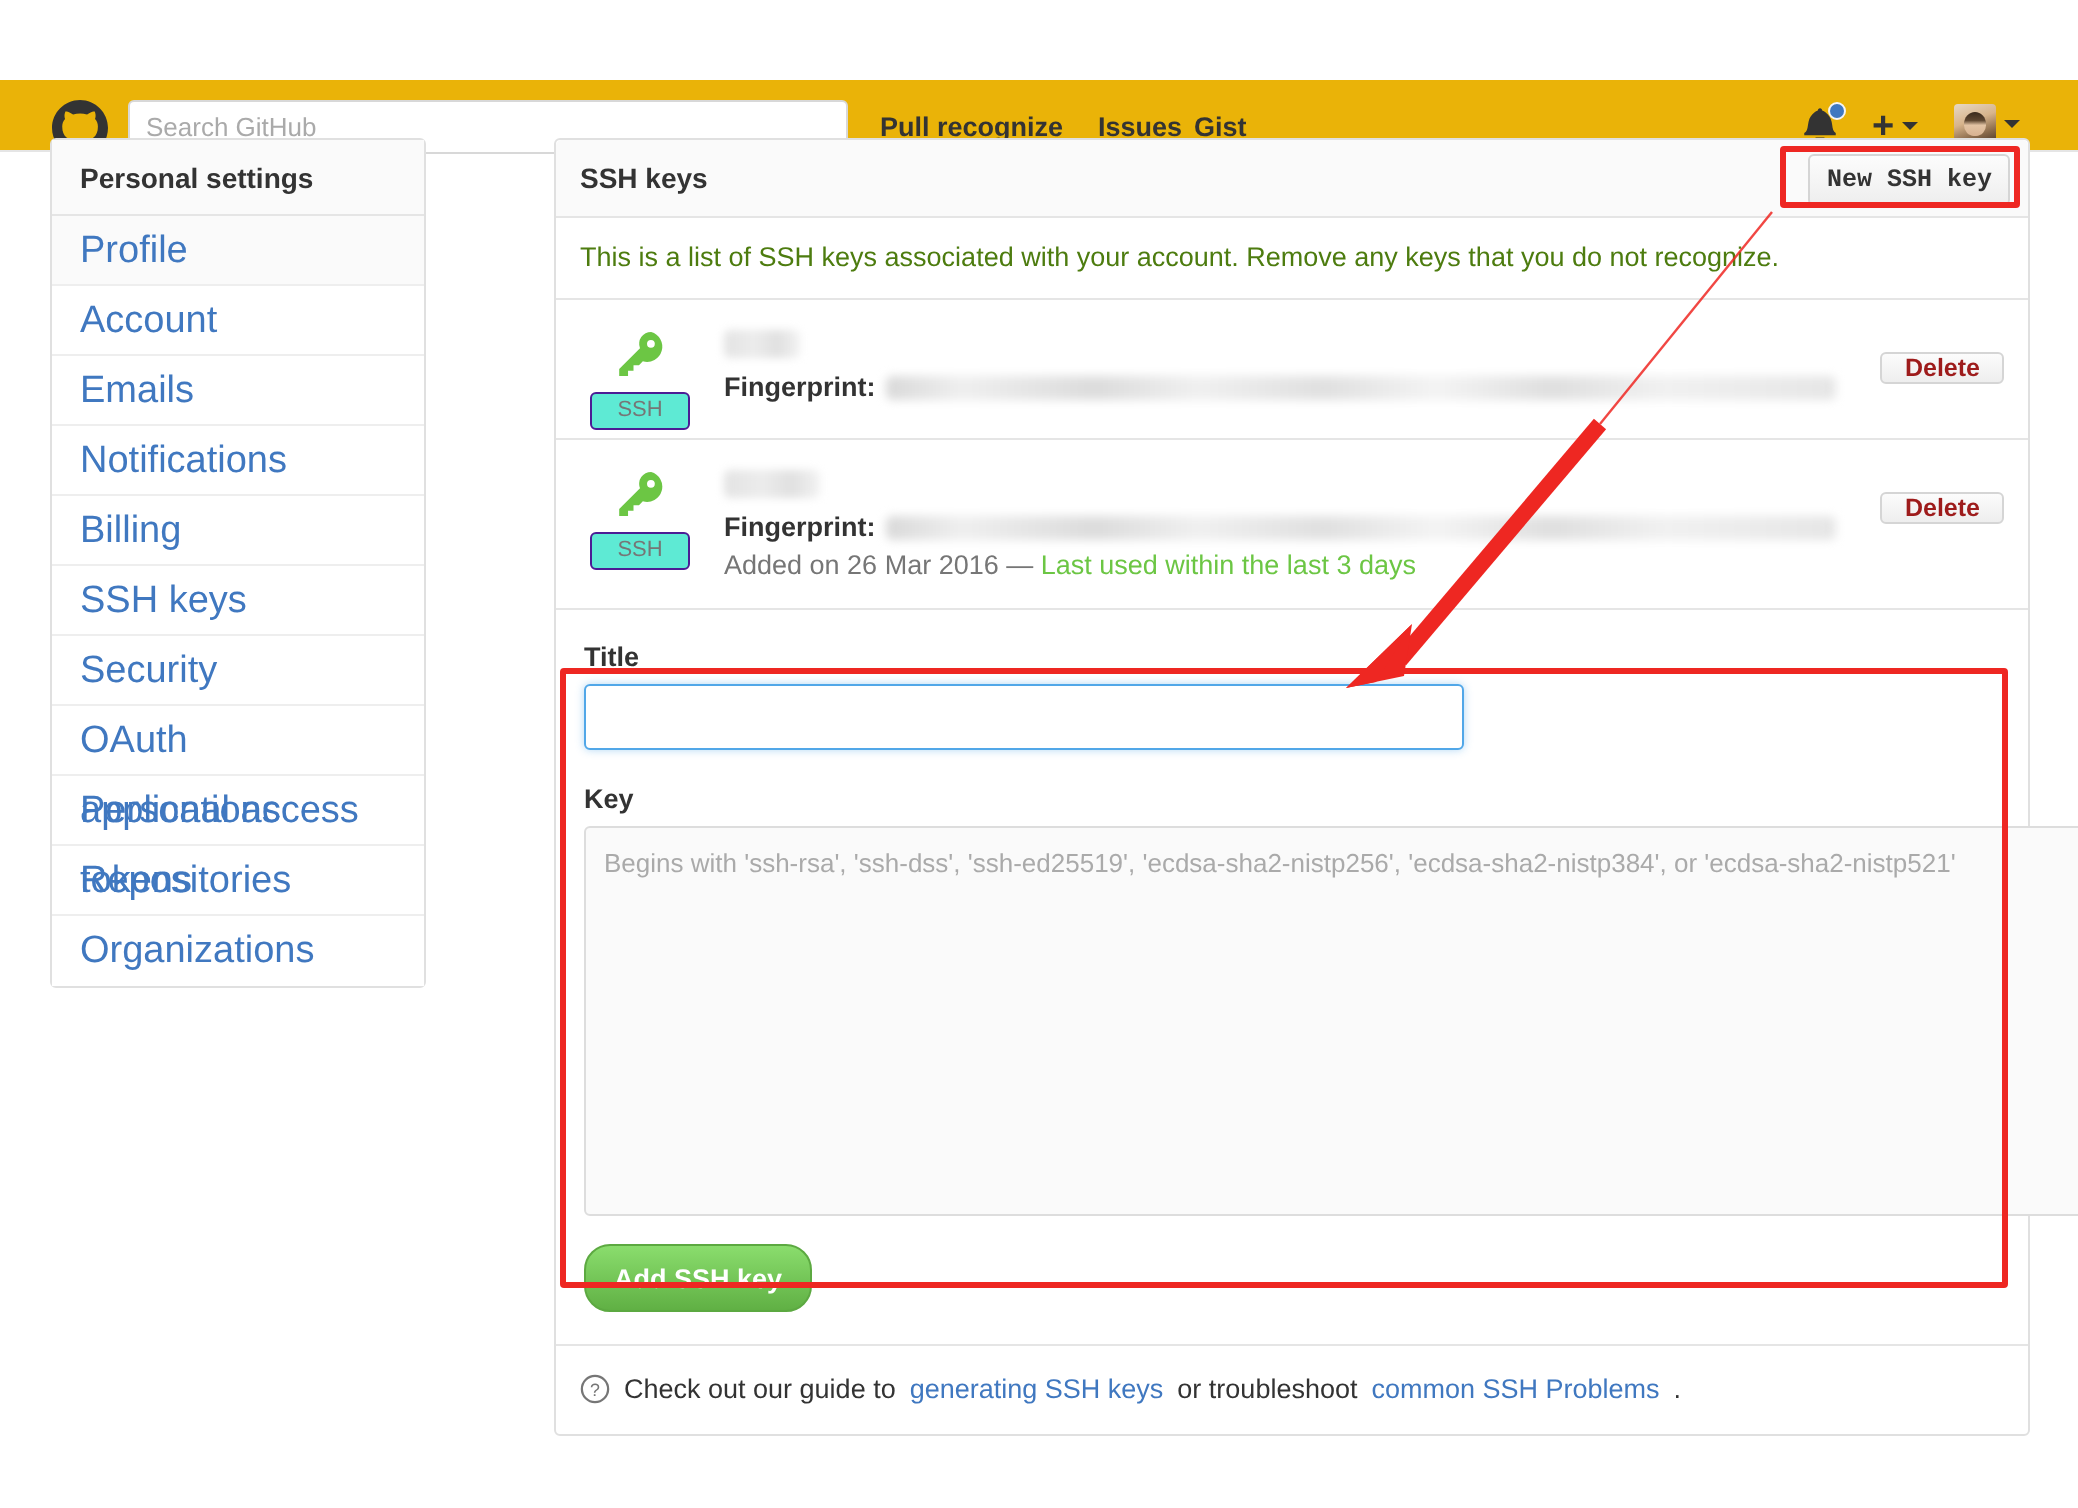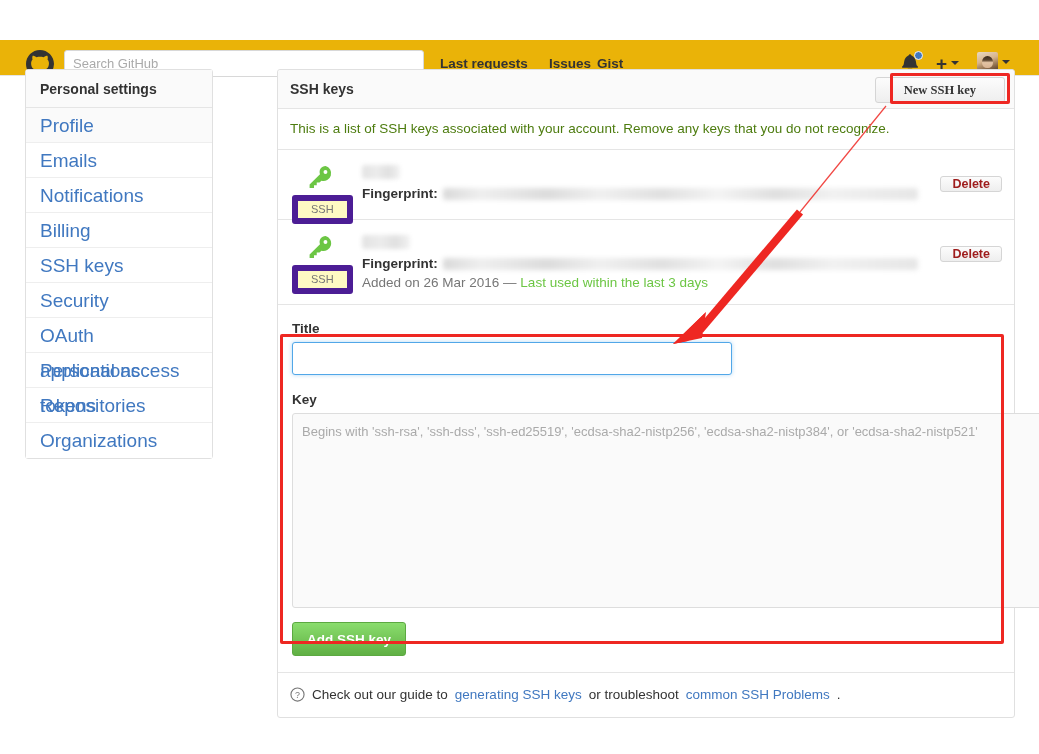--- a/index.html
+++ b/index.html
@@ -85,41 +85,41 @@
   }
   .main-head {
     position:relative; height:39px; background:#fafafa;
     border-bottom:1px solid #e5e5e5; border-radius:3px 3px 0 0;
   }
   .main-head h2 {
     margin:0; position:absolute; left:12px; top:11px;
     font-size:14px; font-weight:bold; color:#333;
   }
   .btn-new-ssh {
-    position:absolute; right:9px; top:7px; height:26px; padding:0 28px;
+    position:absolute; right:9px; top:7px; height:26px; padding:0 8px;
     background:linear-gradient(#fcfcfc,#eeeeee);
     border:1px solid #d5d5d5; border-radius:3px;
-    font-family:Liberation Serif, serif;
+    font-family:Liberation Mono, monospace;
     font-size:12.5px; font-weight:bold; color:#333; cursor:pointer;
   }
   .main-desc {
     padding:12px 12px 13px 12px; font-size:13.5px; color:#4d7c0f;
     border-bottom:1px solid #e5e5e5;
   }
 
   
   .key-row {
     position:relative; padding:14px 12px 14px 12px; min-height:68px;
     border-bottom:1px solid #e5e5e5;
   }
   .key-left { position:absolute; left:14px; top:14px; width:56px; text-align:center; }
   .key-icon { width:26px; height:26px; margin:0 auto 5px; display:block; }
   .ssh-badge {
     display:inline-block; padding:1px 13px; font-size:11px; color:#767676;
-    border:6px solid #4c1d95; border-radius:3px; background:#fef9c3; line-height:15px;
+    border:1px solid #4c1d95; border-radius:3px; background:#5eead4; line-height:15px;
   }
   .key-body { margin-left:72px; padding-right:84px; }
   .blur-title { height:14px; border-radius:3px; margin:1px 0 7px 0;
     background:linear-gradient(90deg,#e3e3e3,#ececec 40%,#e0e0e0 70%,#f2f2f2);
     filter: blur(2.2px); }
   .fp-line { font-size:13.5px; color:#333; font-weight:bold;
              display:flex; align-items:center; margin-bottom:4px; }
   .fp-label { white-space:nowrap; }
   .blur-fp {
     flex:1 1 auto; height:12px; margin-left:5px; border-radius:3px;
@@ -152,21 +152,21 @@
     display:block; width:798px; height:195px; margin-top:2px;
     border:1px solid #dddddd; border-radius:3px; background:#fafafa;
     font-family:"Liberation Sans", sans-serif; font-size:13px; color:#333;
     padding:8px 9px; resize:vertical; outline:none; line-height:1.5;
   }
   .key-textarea::placeholder { color:#aaaaaa; }
   .spacer-row { height:17px; }
   .btn-add {
     margin:14px 0 16px 0; height:34px; padding:0 14px;
     background:linear-gradient(#8add6d,#60b044);
-    border:1px solid #5ca941; border-radius:3px;
+    border:1px solid #5ca941; border-radius:13px;
     font-family:"Liberation Sans", sans-serif;
     font-size:13.5px; font-weight:bold; color:#fff; cursor:pointer;
   }
   .help-row {
     padding:14px 12px 15px 12px; font-size:13.5px; color:#333;
     display:flex; align-items:center; gap:7px;
   }
   .q-icon { flex:0 0 auto; width:15px; height:15px; }
   .help-row a { color:#4078c0; text-decoration:none; }
 
@@ -191,21 +191,21 @@
       0-.19-.01-.82-.01-1.49-2.01.37-2.53-.49-2.69-.94-.09-.23-.48-.94-.82-1.13-.28-.15-.68-.52-.01-.53.63-.01
       1.08.58 1.23.82.72 1.21 1.87.87 2.33.66.07-.52.28-.87.51-1.07-1.78-.2-3.64-.89-3.64-3.95
       0-.87.31-1.59.82-2.15-.08-.2-.36-1.02.08-2.12 0 0 .67-.21 2.2.82.64-.18 1.32-.27 2-.27s1.36.09
       2 .27c1.53-1.04 2.2-.82 2.2-.82.44 1.1.16 1.92.08 2.12.51.56.82 1.27.82 2.15 0 3.07-1.87
       3.75-3.65 3.95.29.25.54.73.54 1.48 0 1.07-.01 1.93-.01 2.2 0 .21.15.46.55.38A8.013 8.013 0
       0 0 16 8c0-4.42-3.58-8-8-8z"></path>
     </svg>
 
     <input class="search-input" type="text" placeholder="Search GitHub" style="">
 
-    <a class="nav-link" id="nav-pull" href="#">Last requests</a>
+    <a class="nav-link" id="nav-pull" href="#">Pull recognize</a>
     <a class="nav-link" id="nav-issues" href="#">Issues</a>
     <a class="nav-link" id="nav-gist" href="#">Gist</a>
 
     <div class="hdr-icon" id="bell-wrap">
       <svg width="18" height="18" viewBox="0 0 14 16">
         <path fill="#333" d="M14 12v1H0v-1l.73-.58c.77-.77.81-2.55 1.19-4.42C2.69
         3.23 6 2 6 2c0-.55.45-1 1-1s1 .45 1 1c0 0 3.39 1.23 4.16 5 .38 1.88.42 3.66 1.19
         4.42l.66.58H14zm-7 4c1.11 0 2-.89 2-2H5c0 1.11.89 2 2 2z"></path>
       </svg>
       <span class="bell-dot"></span>
@@ -218,20 +218,21 @@
 
     <div class="hdr-icon" id="avatar-wrap">
       <span class="avatar"></span>
       <span class="caret"></span>
     </div>
   </div>
 
   <nav class="sidebar">
     <div class="sidebar-title">Personal settings</div>
     <a class="sidebar-item selected" href="#">Profile</a>
+    <a class="sidebar-item" href="#">Account</a>
     <a class="sidebar-item" href="#">Emails</a>
     <a class="sidebar-item" href="#">Notifications</a>
     <a class="sidebar-item" href="#">Billing</a>
     <a class="sidebar-item" href="#">SSH keys</a>
     <a class="sidebar-item" href="#">Security</a>
     <a class="sidebar-item" href="#">OAuth applications</a>
     <a class="sidebar-item" href="#">Personal access tokens</a>
     <a class="sidebar-item" href="#">Repositories</a>
     <a class="sidebar-item" href="#">Organizations</a>
   </nav>

